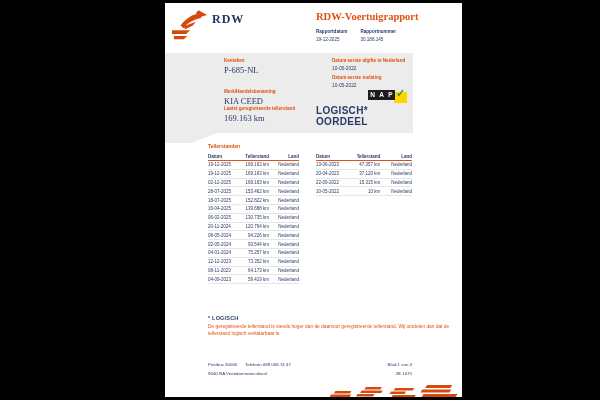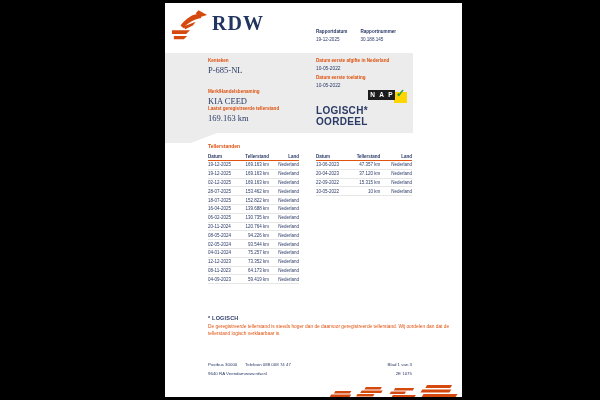--- a/index.html
+++ b/index.html
@@ -3,32 +3,32 @@
 <meta charset="utf-8">
 <style>
   html,body{margin:0;padding:0;background:#000;}
   .screen{position:relative;width:600px;height:400px;background:#000;overflow:hidden;
           font-family:"Liberation Sans",sans-serif;}
   .page{position:absolute;left:165px;top:3px;width:297px;height:394px;background:#fff;overflow:hidden;}
 
   
   .bird{position:absolute;left:6px;top:6px;width:38px;height:33px;}
   .brand{position:absolute;left:47px;top:9px;font-family:"Liberation Serif",serif;
-         font-weight:bold;font-size:20px;color:#21355f;letter-spacing:1px;}
+         font-weight:bold;font-size:12px;color:#21355f;letter-spacing:1px;}
   .title{position:absolute;left:151px;top:8px;font-family:"Liberation Serif",serif;
          font-weight:bold;font-size:10.5px;color:#e0520f;}
   .meta{position:absolute;left:151px;top:26px;display:flex;gap:13px;}
   .meta-label{font-size:4.6px;font-weight:bold;color:#2b3a66;}
   .meta-value{font-size:4.6px;color:#2b3a66;margin-top:2.5px;}
 
   
   .info-panel{position:absolute;left:0;top:50px;width:248px;height:80px;background:#ececec;}
   .panel-tail{position:absolute;left:0;top:130px;width:52px;height:10px;background:#ececec;
               clip-path:polygon(0 0,100% 0,50% 100%,0 100%);}
-  .field{position:absolute;}
+  .field{position:absolute;margin-left:16px;}
   .f-label{font-size:4.6px;font-weight:bold;color:#e0520f;}
   .f-value{font-family:"Liberation Serif",serif;font-size:8.5px;color:#2b3a66;margin-top:1.5px;}
   .f-value.small{font-family:"Liberation Sans",sans-serif;font-size:4.8px;margin-top:2.5px;}
   .fl1{left:43px;top:55px}.fl2{left:43px;top:86px}.fl3{left:43px;top:103px}
   .fr1{left:151px;top:55px}.fr2{left:151px;top:72px}
   .verdict{position:absolute;left:151px;top:90px;font-size:10px;font-weight:bold;
            color:#2b3a66;line-height:11px;letter-spacing:.3px;margin-top:12px;}
   .nap{position:absolute;left:203px;top:87px;width:42px;height:16px;}
   .nap-yellow{position:absolute;left:26px;top:2px;width:13px;height:11px;background:#ffd500;}
   .nap-sq{position:absolute;top:0;width:9px;height:10px;background:#1c1c1c;color:#fff;
@@ -70,20 +70,21 @@
     <svg class="bird" viewBox="0 0 40 34">
       <g fill="#d6490e">
         <path d="M29 1 L38 6 L31 8 L26 4 Z"></path>
         <path d="M10 17 C17 8 25 4 30 5 L32 9 C25 10 17 14 13 20 Z"></path>
         <path d="M13 18 L26 13 L23 17 L15 21 Z"></path>
         <path d="M1 22 L20 22 L16 26 L1 26 Z"></path>
         <path d="M3 28 L17 28 L13.5 31.5 L3 31.5 Z"></path>
       </g>
     </svg>
     <div class="brand">RDW</div>
+    <div class="title">RDW-Voertuigrapport</div>
     <div class="meta">
       <div>
         <div class="meta-label">Rapportdatum</div>
         <div class="meta-value">19-12-2025</div>
       </div>
       <div>
         <div class="meta-label">Rapportnummer</div>
         <div class="meta-value">30.188.145</div>
       </div>
     </div>

